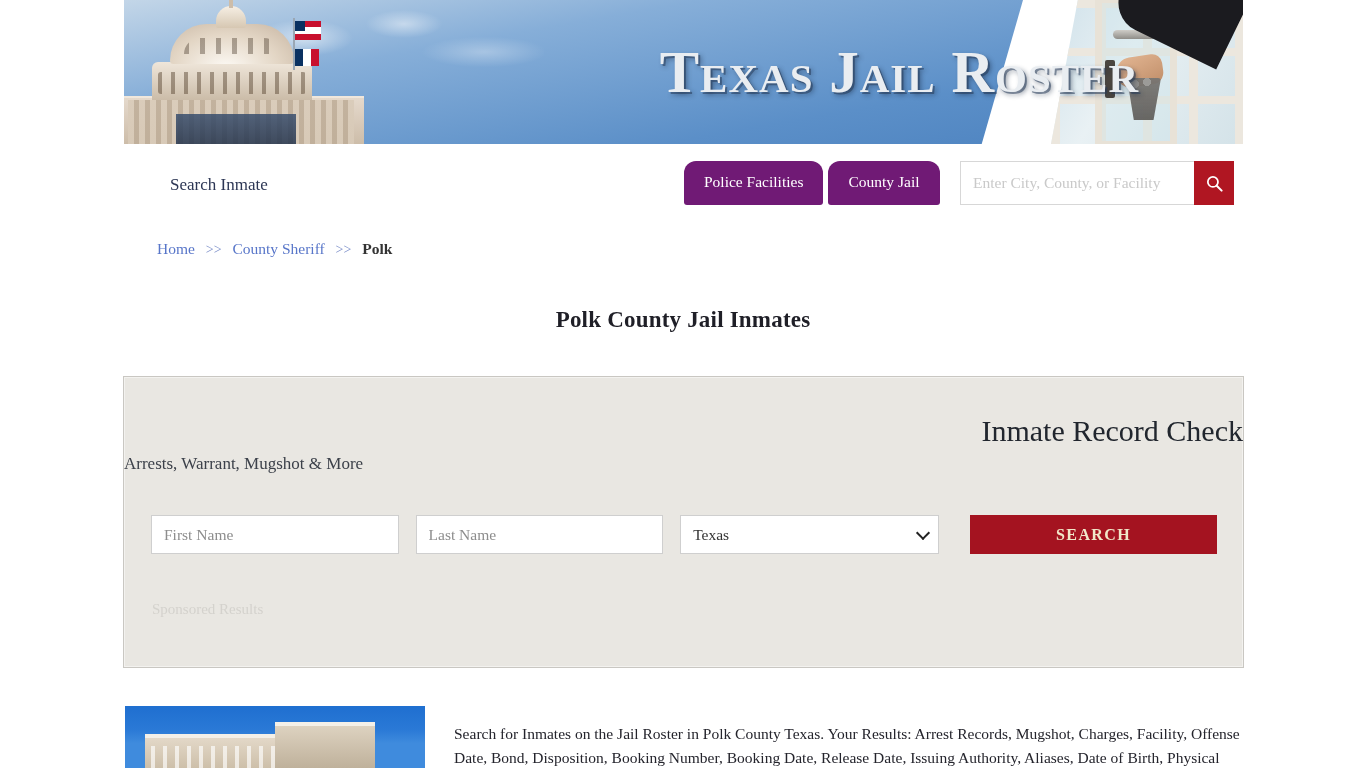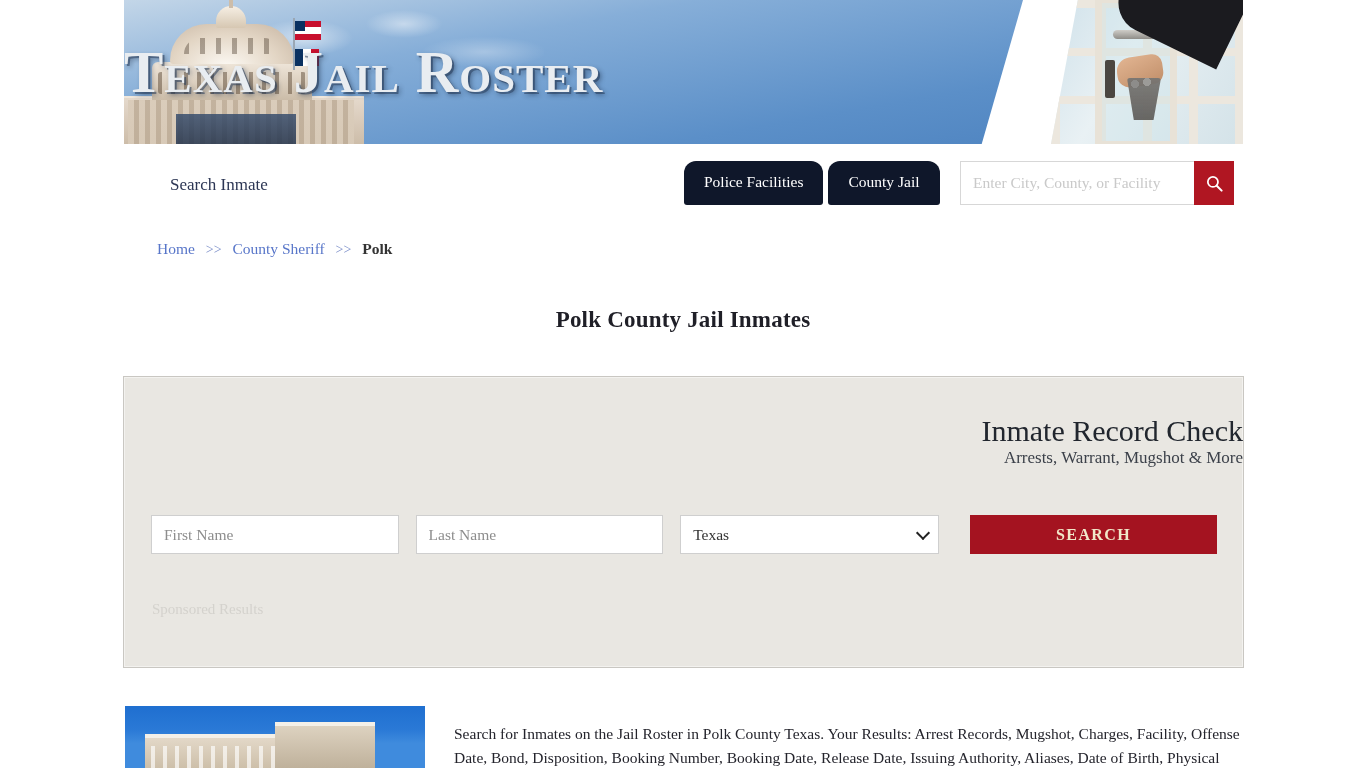--- a/index.html
+++ b/index.html
@@ -145,22 +145,22 @@
   }
   .banner .white-wedge {
     position:absolute; right:150px; top:0; width:70px; height:144px;
     background:#ffffff;
     transform: skewX(-16deg);
     transform-origin: top left;
   }
 
   .banner .title-wrap {
     position:absolute; left:0; top:0; width:1119px; height:144px;
-    display:flex; align-items:center; justify-content:flex-start;
-    padding-right:68px;
+    display:flex; align-items:center; justify-content:flex-end;
+    padding-right:104px;
   }
   .banner-title {
     font-family: "Liberation Serif", "DejaVu Serif", serif;
     font-size: 59px;
     font-weight: 700;
     letter-spacing: 1px;
     color: #e9edf1;
     text-shadow: 2px 2px 0 rgba(40,60,90,.55), 3px 3px 5px rgba(20,35,60,.45);
     font-variant: small-caps;
     white-space: nowrap;
@@ -172,21 +172,21 @@
     background:#fff;
   }
   .brand {
     position:absolute; left:10px; top:31px;
     font-size:17px; color:#2c3654;
     font-family:"Liberation Serif","DejaVu Serif",serif;
     margin-left:36px;
   }
   .tabs { position:absolute; left:560px; top:17px; display:flex; align-items:flex-end; }
   .tab {
-    background:#0f172a;
+    background:#701a75;
     color:#fff;
     font-size:15.5px;
     padding:12px 20px 14px 20px;
     border-radius:12px 12px 3px 3px;
     cursor:pointer;
     white-space:nowrap;
     border:none;
     font-family:"Liberation Serif","DejaVu Serif",serif;
   }
   .tab + .tab { margin-left:5px; border-radius:12px 12px 3px 3px; }
@@ -228,21 +228,21 @@
     position:absolute; left:123px; top:376px; width:1121px; height:292px;
     background:#e9e7e2;
     border:1px solid #c9c7c2;
     box-shadow: inset 0 0 0 1px #f3f2ef;
   }
   .panel-title {
     text-align:right; margin-top:37px;
     font-size:30px; color:#21262e; font-weight:400;
   }
   .panel-sub {
-    text-align:right; 
+    text-align:left; margin-top:6px;
     font-size:17px; color:#3c414a;
   }
   .form-row {
     position:absolute; left:27px; top:138px; width:1066px;
     display:flex; align-items:flex-start; gap:7px;
   }
   .fld {
     height:39px; border:1px solid #cfcfcf; background:#fff;
     font-size:15.5px; color:#333; padding:0 12px;
     font-family:"Liberation Serif","DejaVu Serif",serif;

